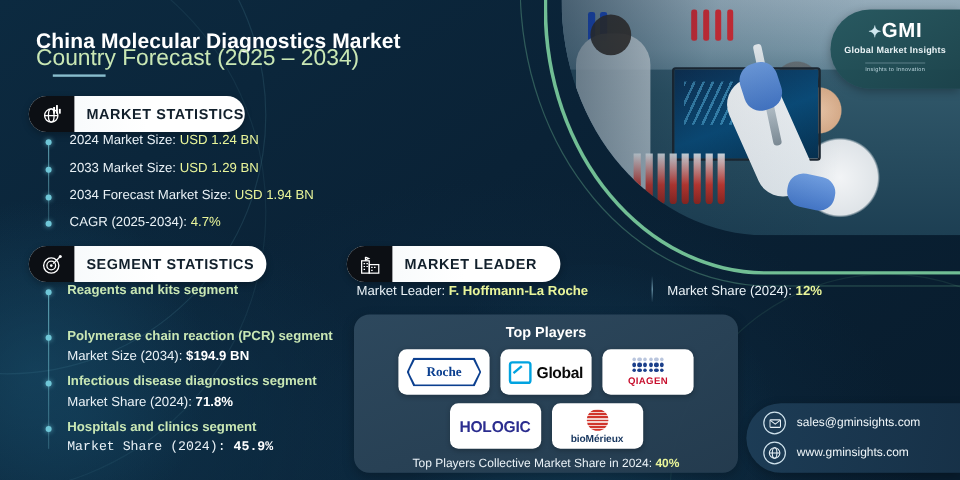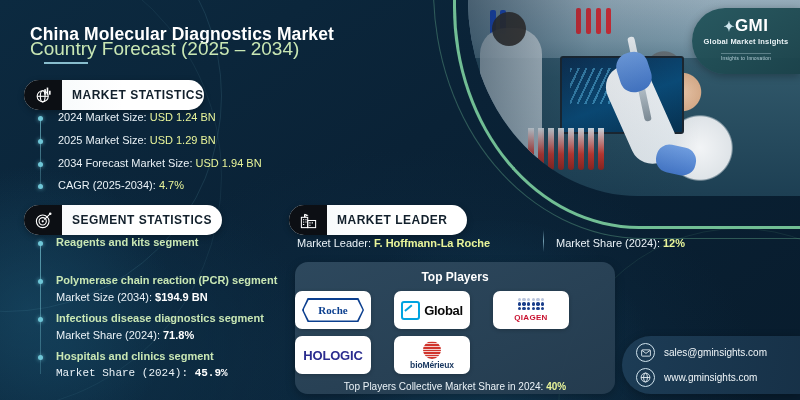--- a/index.html
+++ b/index.html
@@ -118,21 +118,21 @@
   #ml-left{left:297px;}
   #ml-divider{position:absolute;left:543px;top:230px;width:1px;height:22px;
        background:linear-gradient(180deg,rgba(150,200,220,0),rgba(150,200,220,.75),rgba(150,200,220,0));}
   #ml-right{left:556px;}
 
   
   .players{position:absolute;left:295px;top:262px;width:320px;height:132px;border-radius:13px;
        background:linear-gradient(160deg,rgba(47,74,95,.95) 0%,rgba(37,60,79,.95) 100%);
        box-shadow:0 3px 10px rgba(0,0,0,.25);}
   .players-title{text-align:center;color:#ffffff;font-size:12px;font-weight:bold;padding-top:8px;}
-  .logo-row{display:flex;justify-content:flex-start;gap:23px;margin-top:7px;}
+  .logo-row{display:flex;justify-content:center;gap:9px;margin-top:7px;}
   .logo{background:#fff;border-radius:7px;height:38px;display:flex;align-items:center;
        justify-content:center;box-shadow:0 1px 4px rgba(0,0,0,.22);}
   .lg-roche{width:76px;}
   .lg-abbott{width:76px;}
   .lg-qiagen{width:76px;}
   .lg-hologic{width:76px;}
   .lg-biom{width:76px;}
   .roche-hex{position:relative;width:62px;height:24px;display:flex;align-items:center;justify-content:center;}
   .roche-hex:before{content:"";position:absolute;inset:0;
        clip-path:polygon(9% 0,91% 0,100% 50%,91% 100%,9% 100%,0 50%);
@@ -240,21 +240,21 @@
   </div>
   <div class="rail" style="left:40px;top:118px;height:68px;"></div>
   <div class="dot" style="left:38px;top:116px;"></div>
   <div class="dot" style="left:38px;top:139px;"></div>
   <div class="dot" style="left:38px;top:162px;"></div>
   <div class="dot" style="left:38px;top:184px;"></div>
   <div class="stat" style="left:58px;top:111px;">
     <span class="lbl">2024 Market Size: </span><span class="val">USD 1.24 BN</span>
   </div>
   <div class="stat" style="left:58px;top:134px;">
-    <span class="lbl">2025 Market Size: </span><span class="val">USD 1.29 BN</span>
+    <span class="lbl">2033 Market Size: </span><span class="val">USD 1.29 BN</span>
   </div>
   <div class="stat" style="left:58px;top:157px;">
     <span class="lbl">2034 Forecast Market Size: </span><span class="val">USD 1.94 BN</span>
   </div>
   <div class="stat" style="left:58px;top:179px;">
     <span class="lbl">CAGR (2025-2034): </span><span class="val">4.7%</span>
   </div>
 
   <div class="pill" id="pill-segment">
     <div class="pill-ico">

